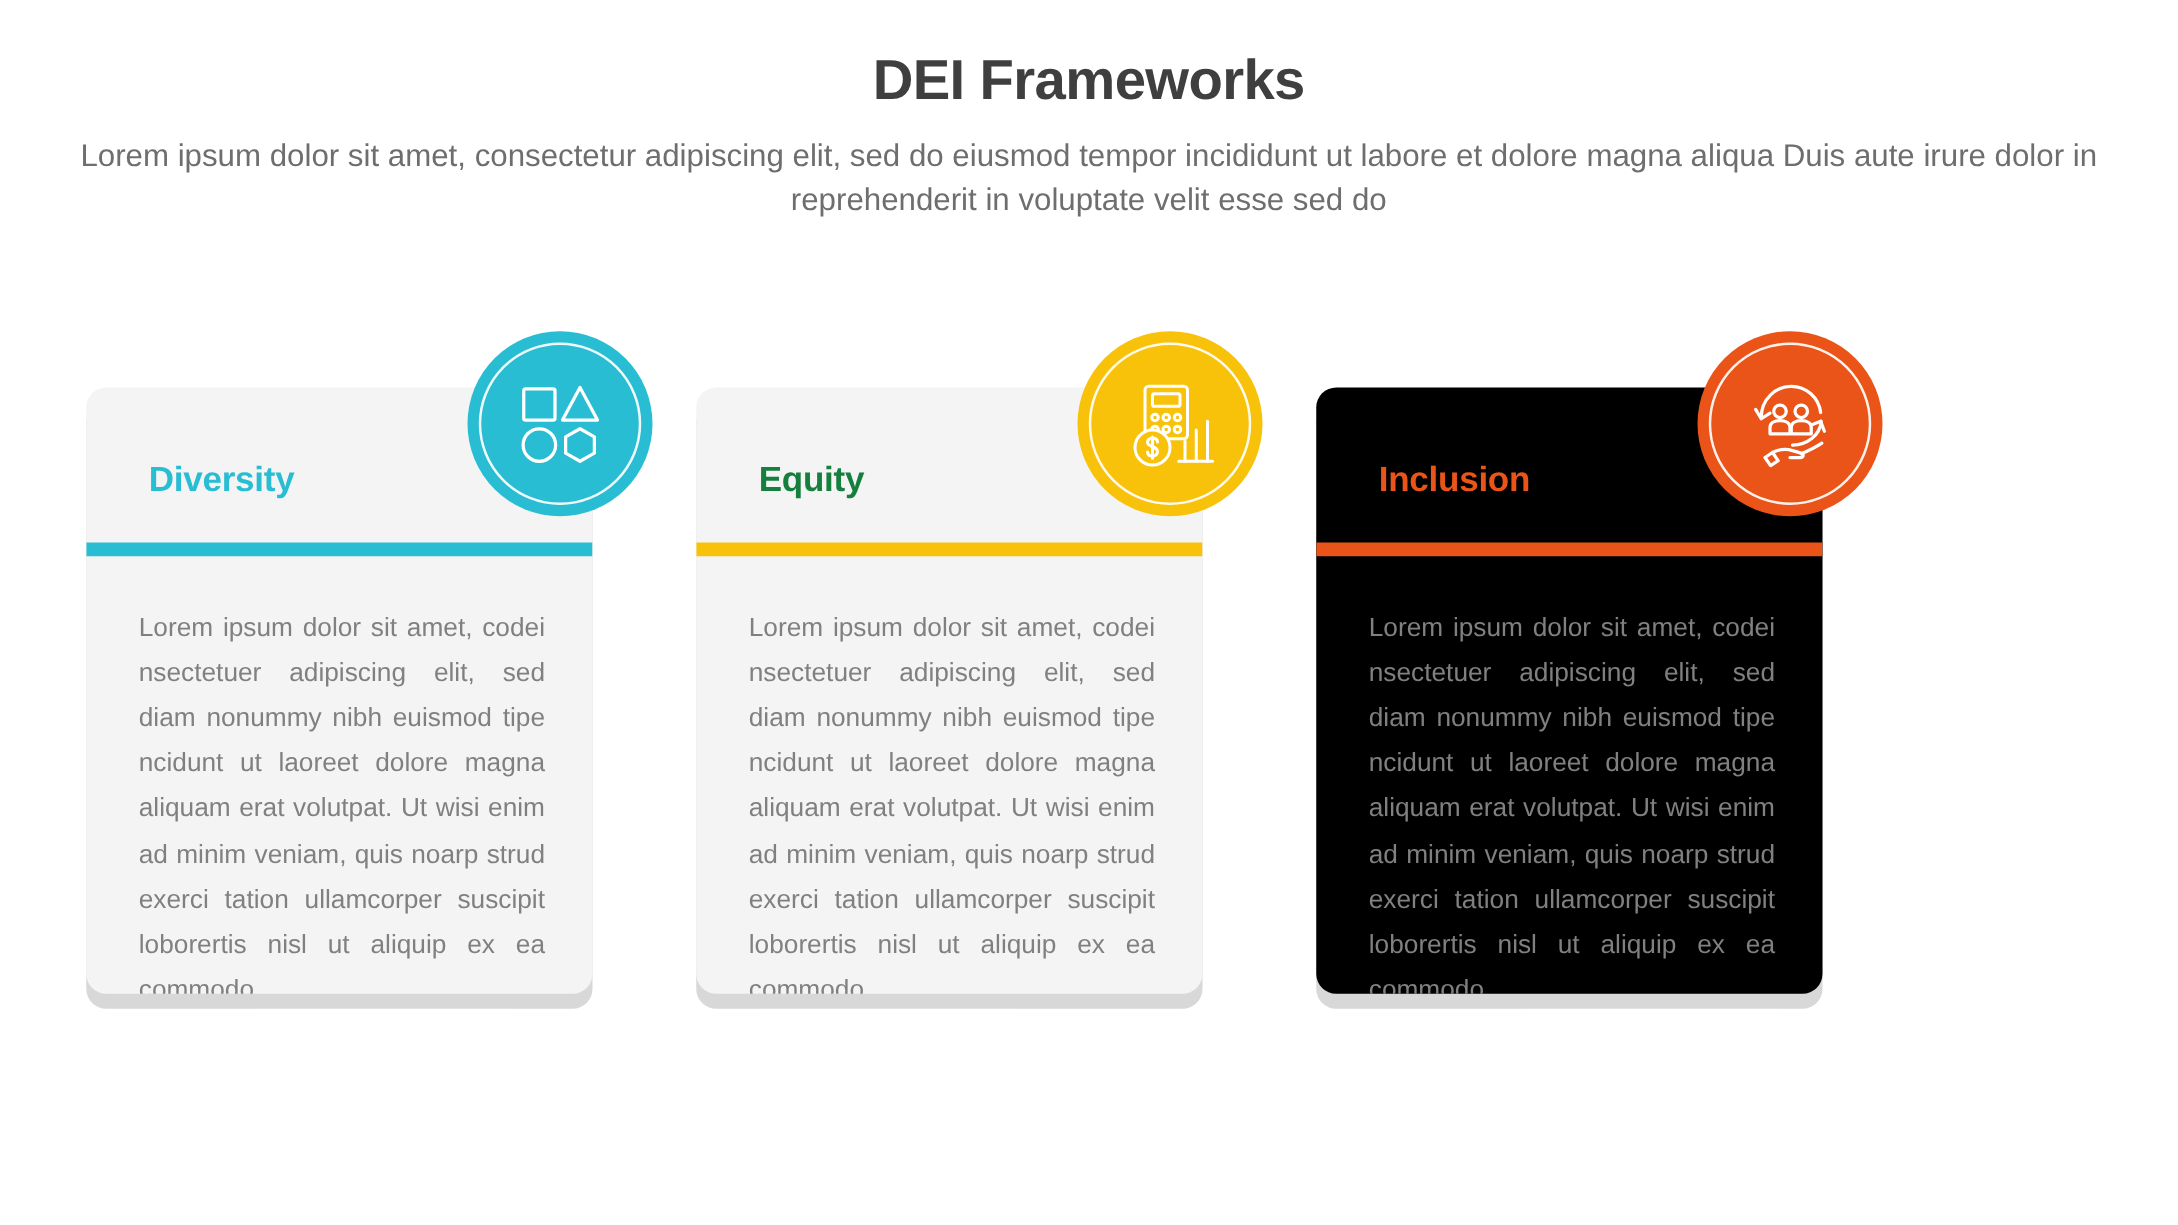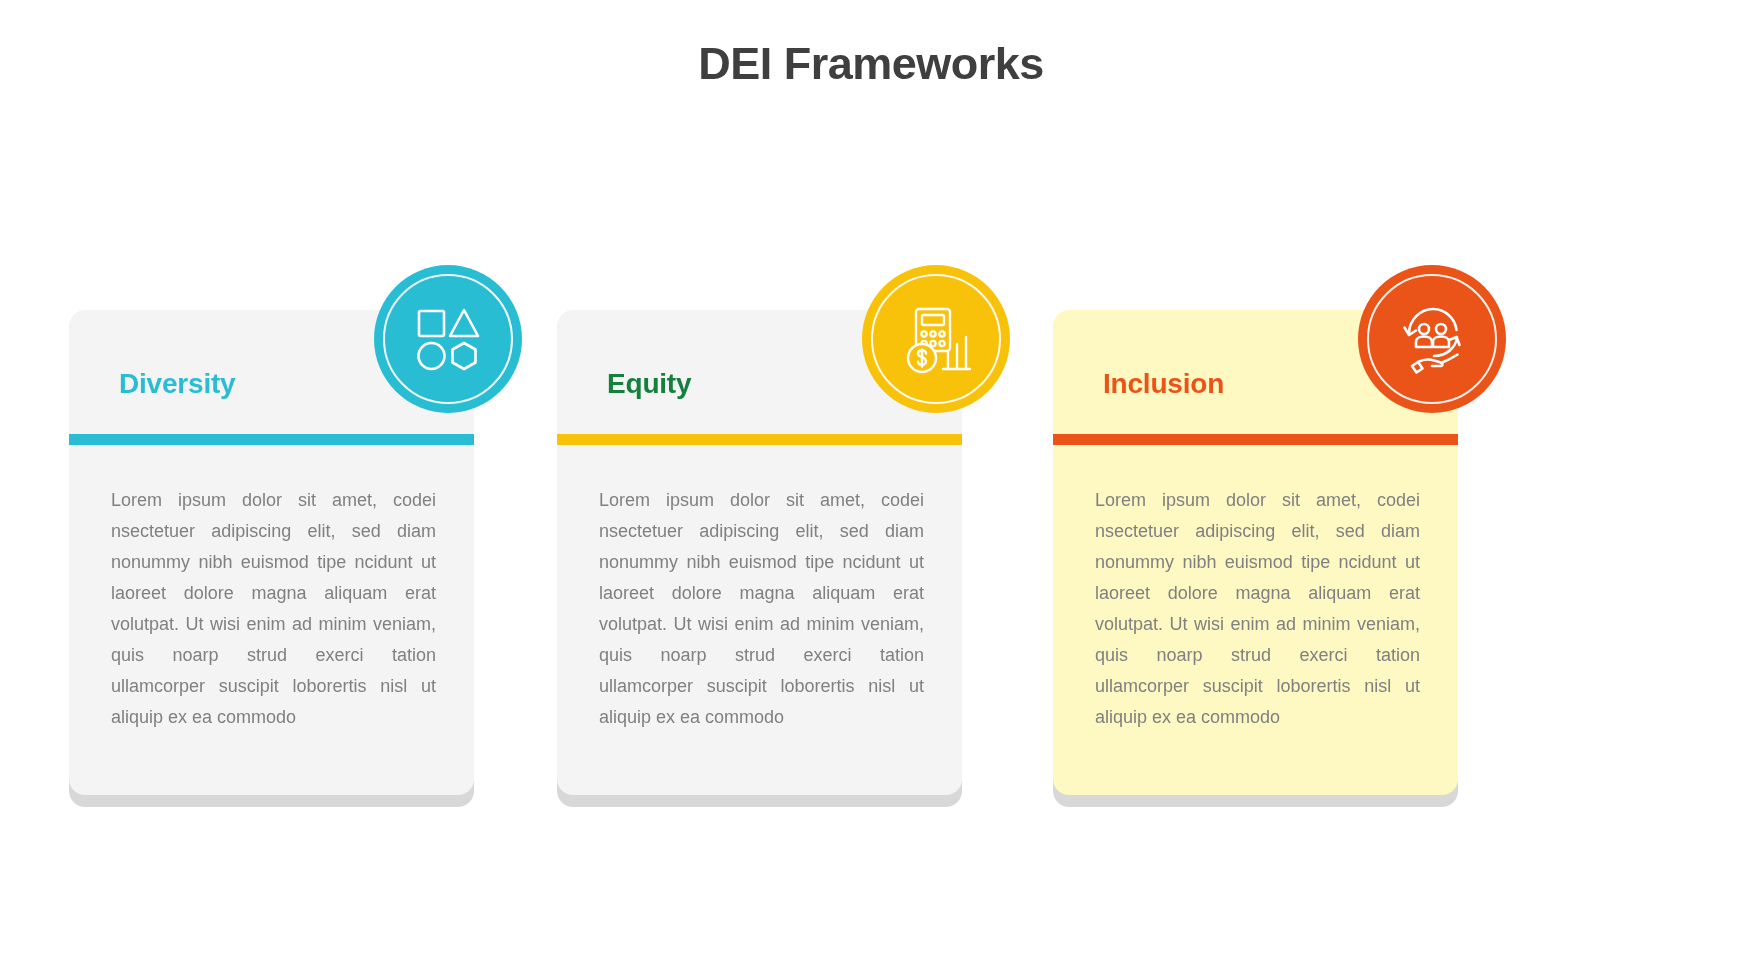--- a/index.html
+++ b/index.html
@@ -94,21 +94,21 @@
     top: 124px;
     left: 0;
     width: 405px;
     height: 11px;
   }
   .card-body {
     position: absolute;
     top: 175px;
     left: 42px;
     width: 325px;
-    font-size: 18px;
+    font-size: 21px;
     line-height: 1.72;
     color: #808080;
     text-align: justify;
     text-justify: inter-word;
     font-weight: 400;
   }
 
   
   .badge {
     position: absolute;
@@ -140,20 +140,21 @@
   }
   .badge-icon svg { display: block; width: 72px; height: 72px; }
 </style>
 </head>
 <body>
 
 <div class="page" style="background: rgb(255, 255, 255);">
 
   <div class="header">
     <div class="page-title" style="color: rgb(63, 63, 63);">DEI Frameworks</div>
+    <div class="page-subtitle" style="color: rgb(110, 110, 110);">Lorem ipsum dolor sit amet, consectetur adipiscing elit, sed do eiusmod tempor incididunt ut labore et dolore magna aliqua Duis aute irure dolor in reprehenderit in voluptate velit esse sed do</div>
   </div>
 
   <div class="cards">
 
     <div class="card-wrap c0">
       <div class="card-shadow" style="background: rgb(216, 216, 216);"></div>
       <div class="card" style="background: rgb(244, 244, 244);">
         <div class="card-title" style="color: rgb(41, 189, 212);">Diversity</div>
         <div class="accent-bar" style="background: rgb(41, 189, 212);"></div>
         <div class="card-body" style="color: rgb(128, 128, 128);">Lorem ipsum dolor sit amet, codei nsectetuer adipiscing elit, sed diam nonummy nibh euismod tipe ncidunt ut laoreet dolore magna aliquam erat volutpat. Ut wisi enim ad minim veniam, quis noarp strud exerci tation ullamcorper suscipit loborertis nisl ut aliquip ex ea commodo</div>
@@ -200,21 +201,21 @@
             <circle cx="22" cy="55" r="14" fill="#f9c20a"></circle>
             <path d="M22 46.5 L22 63.5"></path>
             <path d="M26 50.5 C26 48.5 24.2 47.5 22 47.5 C19.8 47.5 18 48.7 18 50.7 C18 54.7 26 53.7 26 58.2 C26 60.4 24.2 61.8 22 61.8 C19.5 61.8 18 60.6 18 58.6"></path>
           </svg>
         </div>
       </div>
     </div>
 
     <div class="card-wrap c2">
       <div class="card-shadow" style="background: rgb(216, 216, 216);"></div>
-      <div class="card" style="background: #fef9c3;">
+      <div class="card" style="background: #000000;">
         <div class="card-title" style="color: rgb(234, 84, 24);">Inclusion</div>
         <div class="accent-bar" style="background: rgb(234, 84, 24);"></div>
         <div class="card-body" style="color: rgb(128, 128, 128);">Lorem ipsum dolor sit amet, codei nsectetuer adipiscing elit, sed diam nonummy nibh euismod tipe ncidunt ut laoreet dolore magna aliquam erat volutpat. Ut wisi enim ad minim veniam, quis noarp strud exerci tation ullamcorper suscipit loborertis nisl ut aliquip ex ea commodo</div>
       </div>
       <div class="badge" style="background: rgb(234, 84, 24);">
         <div class="badge-ring"></div>
         <div class="badge-icon">
           <svg viewBox="0 0 72 72" fill="none" stroke="#ffffff" stroke-width="2.6" stroke-linejoin="round" stroke-linecap="round">
 
             <path d="M13 31 C13 16 25 6 37 6 C49 6 59 15 60.5 27"></path>

